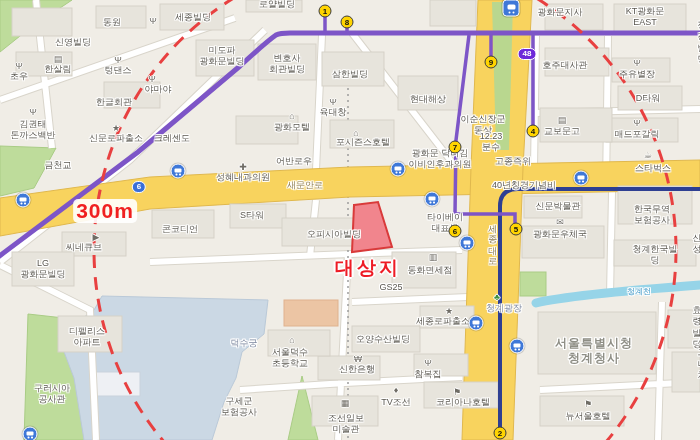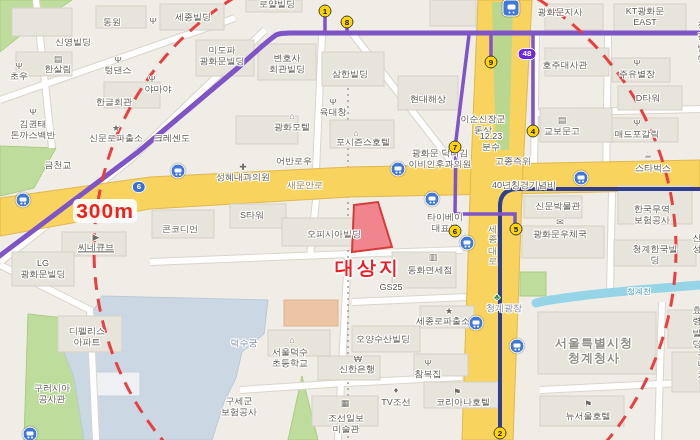--- a/index.html
+++ b/index.html
@@ -204,21 +204,21 @@
       <div class="lbl" style="left: 560px; top: 235px;">광화문우체국</div>
       <div class="lbl" style="left: 655px; top: 255px;">청계한국빌딩</div>
       <div class="lbl" style="left: 697px; top: 244px;">신성</div>
       <div class="lbl" style="left: 697px; top: 327px;">효령빌딩</div>
       <div class="lbl" style="left: 702px; top: 358px;">시그니처</div>
       <div class="lbl" style="left: 294px; top: 162px;">어반로우</div>
       <div class="lbl" style="left: 243px; top: 178px;">성혜내과의원</div>
       <div class="lbl" style="left: 252px; top: 216px;">S타워</div>
       <div class="lbl" style="left: 334px; top: 235px;">오피시아빌딩</div>
       <div class="lbl" style="left: 180px; top: 230px;">콘코디언</div>
-      <div class="lbl" style="left: 96px; top: 248px; text-decoration: underline;">씨네큐브</div>
+      <div class="lbl" style="left: 84px; top: 248px;">씨네큐브</div>
       <div class="lbl" style="left: 43px; top: 269px;">LG
 광화문빌딩</div>
       <div class="lbl" style="left: 58px; top: 166px;">금천교</div>
       <div class="lbl" style="left: 445px; top: 223px;">타이베이
 대표부</div>
       <div class="lbl" style="left: 430px; top: 271px;">동화면세점</div>
       <div class="lbl" style="left: 391px; top: 288px;">GS25</div>
       <div class="lbl" style="left: 440px; top: 159px;">광화문 닥터김
 이비인후과의원</div>
       <div class="lbl" style="left: 443px; top: 322px;">세종로파출소</div>

